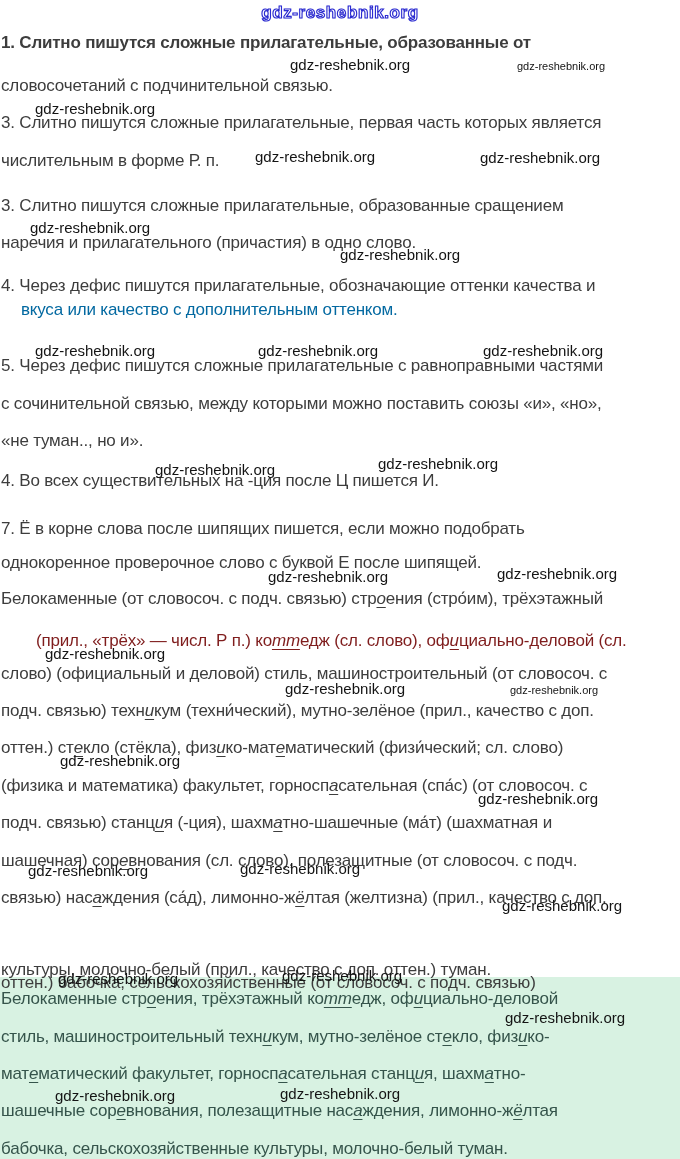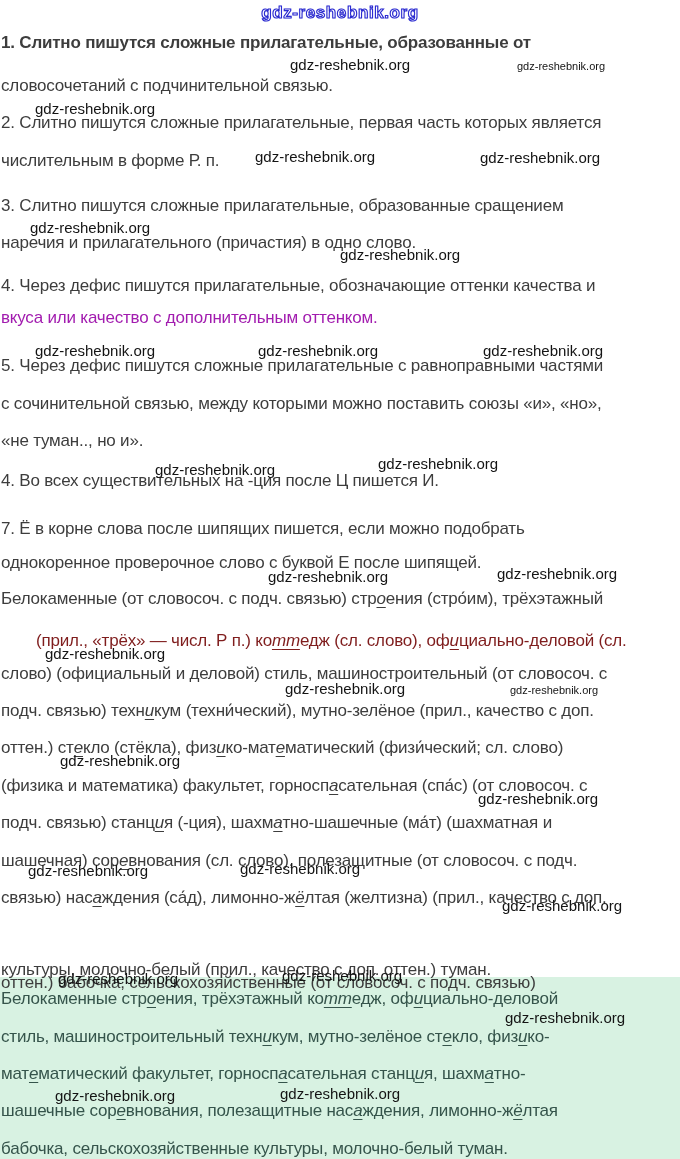--- a/index.html
+++ b/index.html
@@ -39,26 +39,26 @@
   }
 </style>
 </head>
 <body>
 
 <div class="page">
   <div class="answer-bg" id="answer-bg" style="top: 977px; height: 182px; background: rgb(216, 242, 226);"></div>
   <div id="text-layer">
       <div class="line" style="top: 33px; color: rgb(61, 61, 61); font-weight: bold;">1. Слитно пишутся сложные прилагательные, образованные от</div>
       <div class="line" style="top: 76px; color: rgb(61, 61, 61);">словосочетаний с подчинительной связью.</div>
-      <div class="line" style="top: 113px; color: rgb(61, 61, 61);">2. Слитно пишутся сложные прилагательные, первая часть которых является</div>
+      <div class="line" style="top: 113px; color: rgb(61, 61, 61);">3. Слитно пишутся сложные прилагательные, первая часть которых является</div>
       <div class="line" style="top: 151px; color: rgb(61, 61, 61);">числительным в форме Р. п.</div>
       <div class="line" style="top: 196px; color: rgb(61, 61, 61);">3. Слитно пишутся сложные прилагательные, образованные сращением</div>
       <div class="line" style="top: 233px; color: rgb(61, 61, 61);">наречия и прилагательного (причастия) в одно слово.</div>
       <div class="line" style="top: 276px; color: rgb(61, 61, 61);">4. Через дефис пишутся прилагательные, обозначающие оттенки качества и</div>
-      <div class="line" style="top: 308px; color: #a21caf;">вкуса или качество с дополнительным оттенком.</div>
+      <div class="line" style="top: 300px; color: #0369a1; padding-left: 20px;">вкуса или качество с дополнительным оттенком.</div>
       <div class="line" style="top: 356px; color: rgb(61, 61, 61);">5. Через дефис пишутся сложные прилагательные с равноправными частями</div>
       <div class="line" style="top: 394px; color: rgb(61, 61, 61);">с сочинительной связью, между которыми можно поставить союзы «и», «но»,</div>
       <div class="line" style="top: 431px; color: rgb(61, 61, 61);">«не туман.., но и».</div>
       <div class="line" style="top: 471px; color: rgb(61, 61, 61);">4. Во всех существительных на -ция после Ц пишется И.</div>
       <div class="line" style="top: 519px; color: rgb(61, 61, 61);">7. Ё в корне слова после шипящих пишется, если можно подобрать</div>
       <div class="line" style="top: 553px; color: rgb(61, 61, 61);">однокоренное проверочное слово с буквой Е после шипящей.</div>
       <div class="line" style="top: 589px; color: rgb(61, 61, 61);">Белокаменные (от словосоч. с подч. связью) стр<span class="ins">о</span>ения (стро́им), трёхэтажный</div>
       <div class="line" style="top: 631px; color: #7f1d1d; padding-left: 35px;">(прил., «трёх» — числ. Р п.) ко<span class="ins">тт</span>едж (сл. слово), оф<span class="ins">и</span>циально-деловой (сл.</div>
       <div class="line" style="top: 664px; color: rgb(61, 61, 61);">слово) (официальный и деловой) стиль, машиностроительный (от словосоч. с</div>
       <div class="line" style="top: 701px; color: rgb(61, 61, 61);">подч. связью) техн<span class="ins">и</span>кум (техни́ческий), мутно-зелёное (прил., качество с доп.</div>

